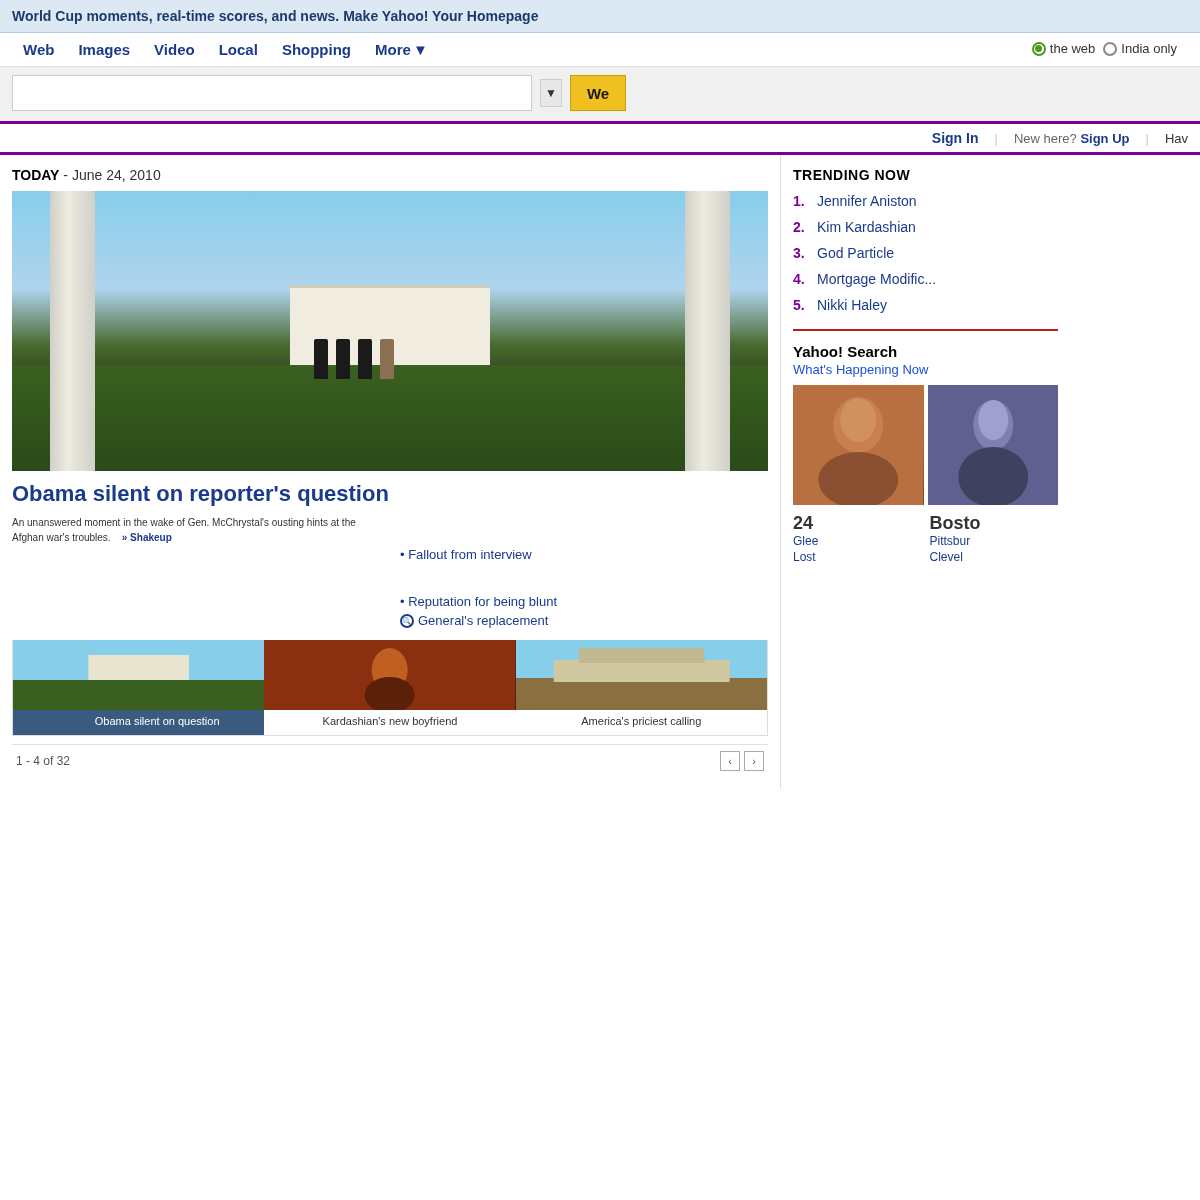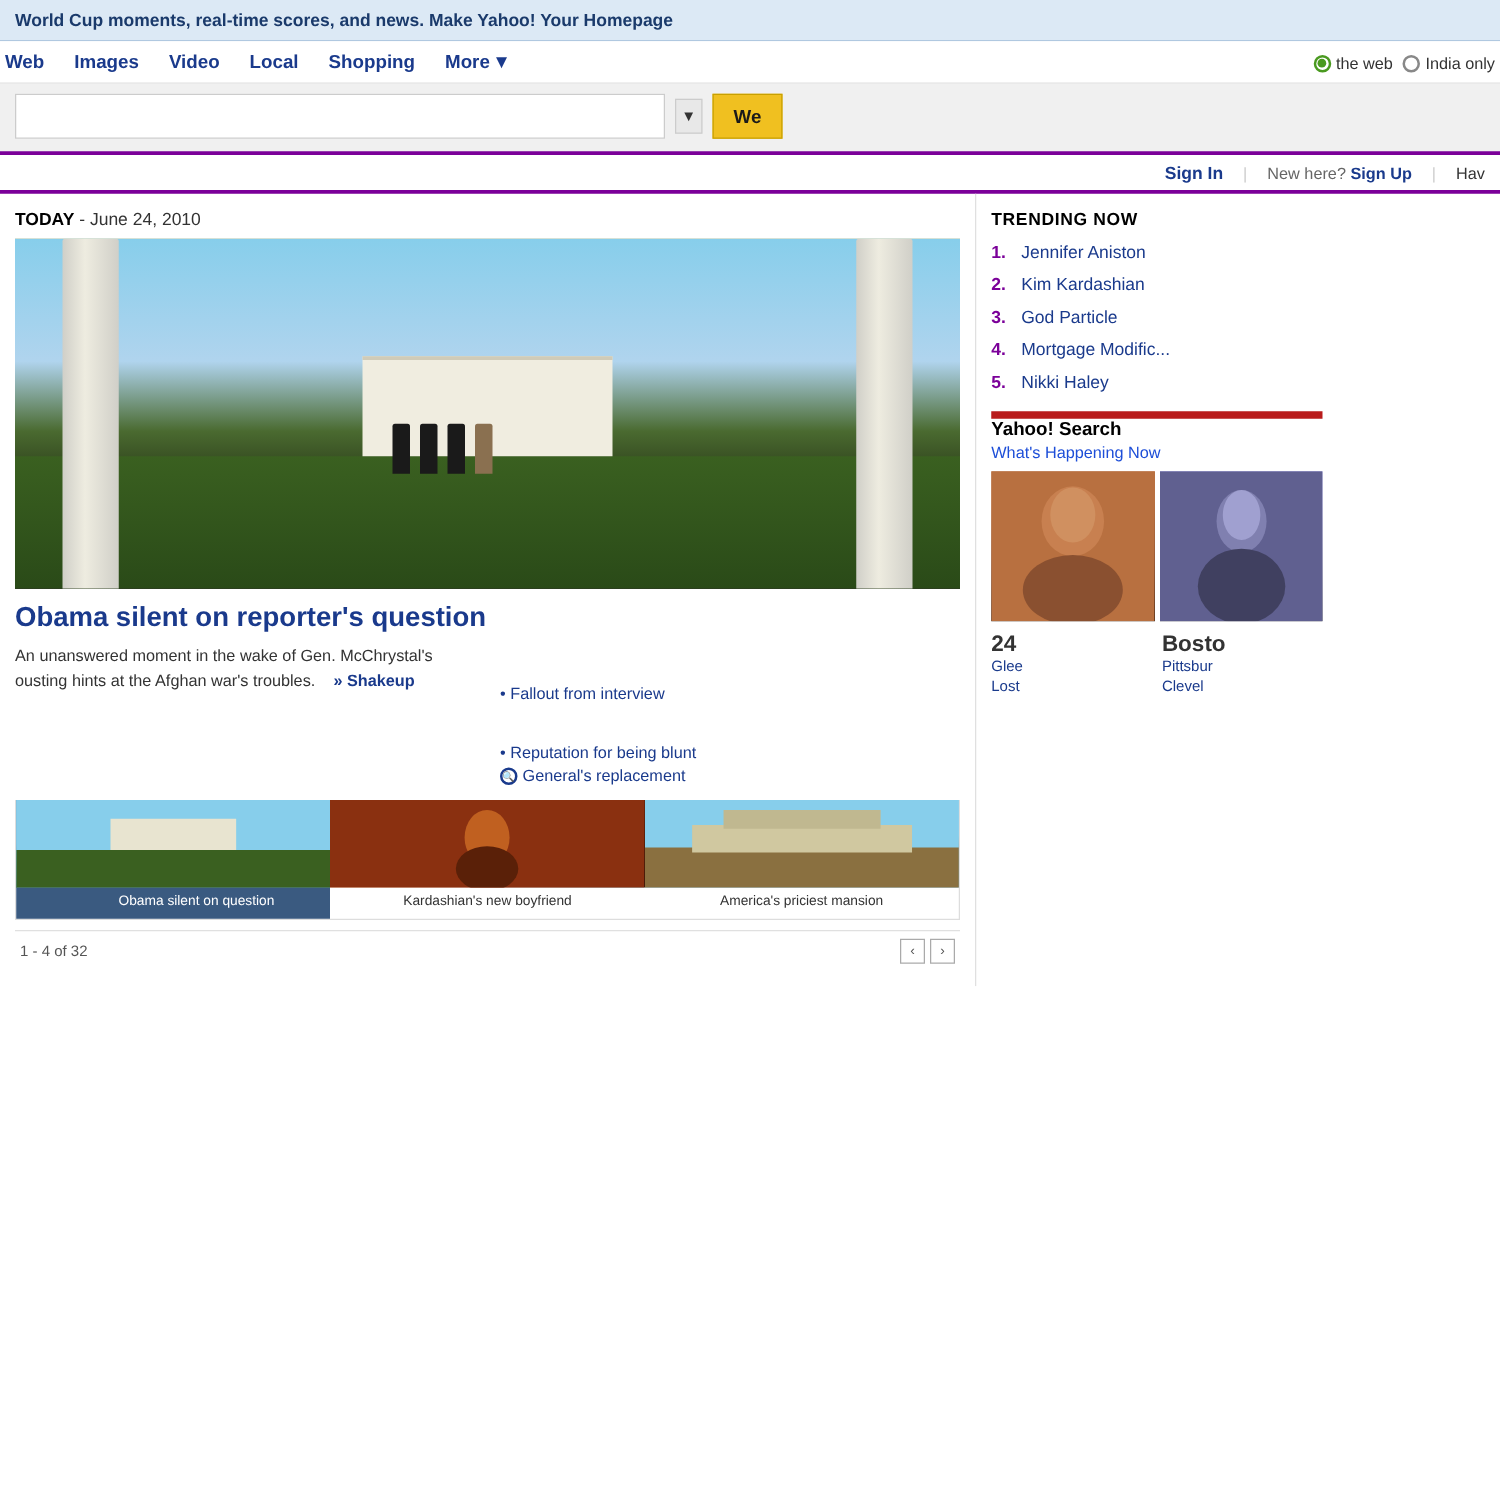--- a/index.html
+++ b/index.html
@@ -11,23 +11,23 @@
       padding: 8px 12px;
       font-size: 14px;
       color: #1a3a6b;
       font-weight: bold;
       border-bottom: 1px solid #b0c8e0;
     }
 
     
     .nav-bar {
       background: #fff;
-      padding: 8px 4px;
-      display: flex;
-      align-items: flex-end;
+      padding: 8px 23px;
+      display: flex;
+      align-items: flex-start;
       gap: 24px;
       border-bottom: 1px solid #e0e0e0;
     }
     .nav-bar a {
       color: #1a3a8c;
       text-decoration: none;
       font-size: 15px;
       font-weight: bold;
     }
     .more-btn {
@@ -213,21 +213,21 @@
       line-height: 1.2;
     }
 
     .article-row {
       display: flex;
       gap: 20px;
       margin-bottom: 12px;
     }
     .article-desc {
       flex: 1;
-      font-size: 13px;
+      font-size: 10px;
       line-height: 1.5;
       color: #333;
     }
     .article-desc .shakeup {
       color: #1a3a8c;
       font-weight: bold;
       cursor: pointer;
     }
     .article-links {
       flex: 1;
@@ -345,21 +345,22 @@
       display: flex;
       align-items: baseline;
       gap: 8px;
       margin-bottom: 10px;
       font-size: 14px;
     }
     .trending-list li .num { color: #7b0099; font-weight: bold; min-width: 16px; }
     .trending-list li a { color: #1a3a8c; text-decoration: none; }
 
     .yahoo-search-section {
-      border-top: 6px solid #b91c1c;
+      border-top: 2px solid #b91c1c;
+      padding-top: 12px;
     }
     .yahoo-search-title {
       font-size: 15px;
       font-weight: bold;
       color: #000;
       margin-bottom: 2px;
     }
     .yahoo-search-subtitle {
       font-size: 13px;
       color: #1d4ed8;
@@ -528,21 +529,21 @@
       </div>
       <div class="thumb-item">
         <div class="thumb-bg thumb-mansion">
           <svg width="100%" height="70">
             <rect width="100%" height="70" fill="#87CEEB"></rect>
             <rect y="38" width="100%" height="32" fill="#8a7040"></rect>
             <rect x="15%" y="20" width="70%" height="22" fill="#d0c8a0"></rect>
             <rect x="25%" y="8" width="50%" height="15" fill="#c0b890"></rect>
           </svg>
         </div>
-        <div class="thumb-label">America's priciest mansion</div>
+        <div class="thumb-label">America's priciest calling</div>
       </div>
     </div>
 
     <div class="pagination">
       <span>1 - 4 of 32</span>
       <div class="page-arrows">
         <div class="page-arrow">‹</div>
         <div class="page-arrow">›</div>
       </div>
     </div>

